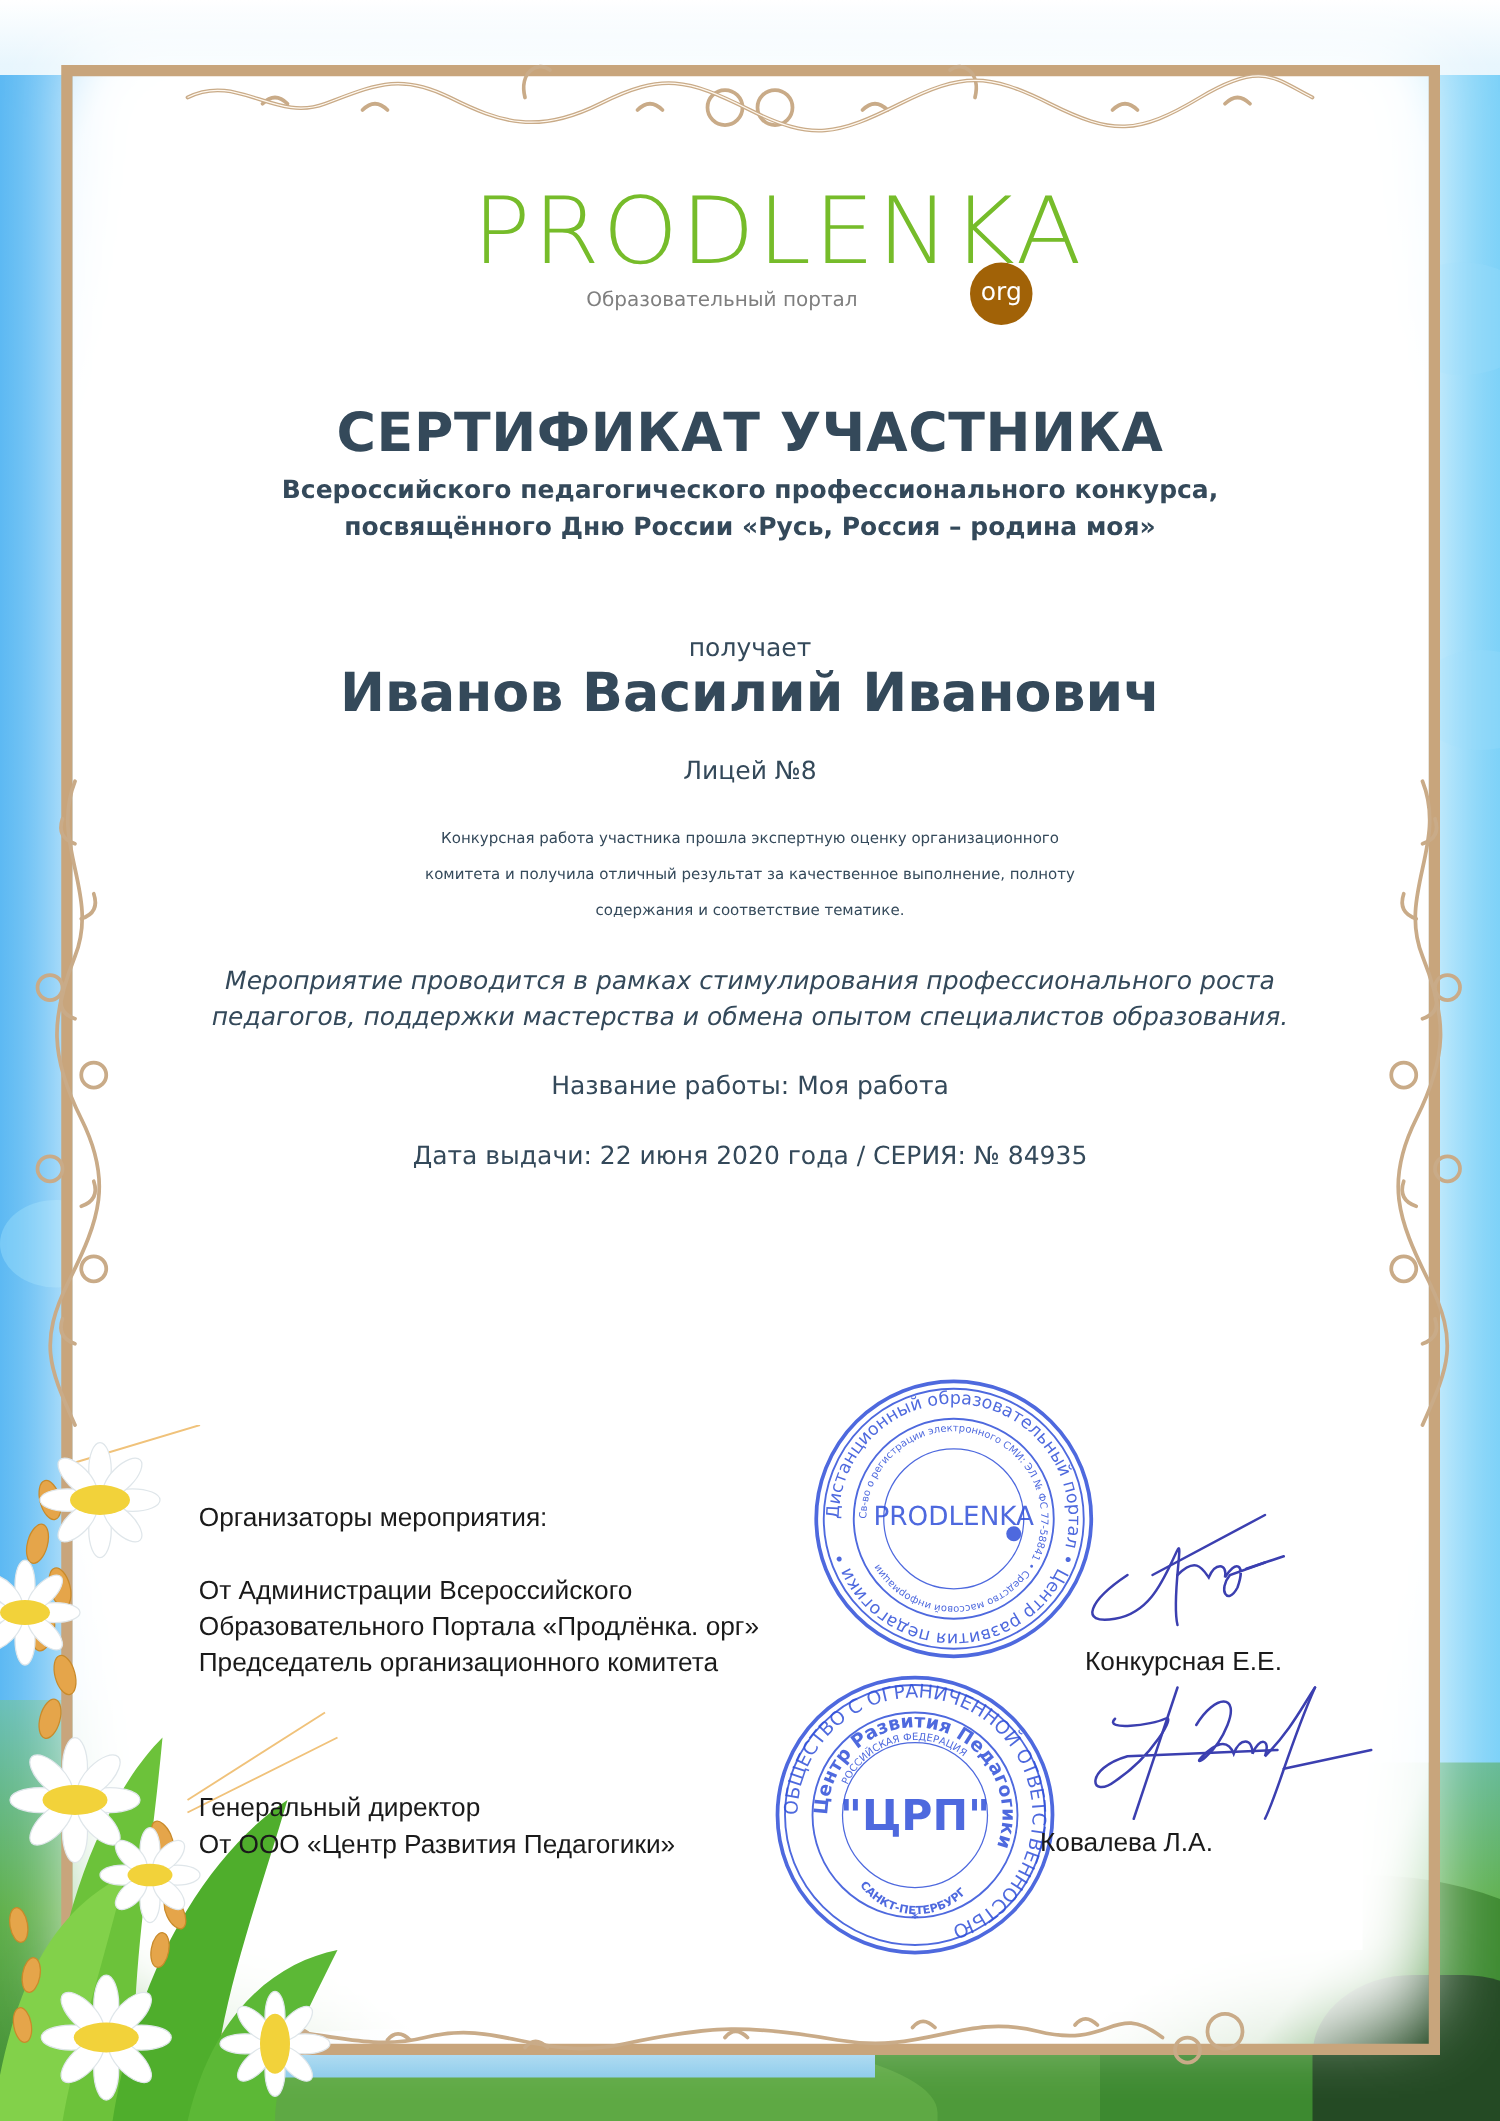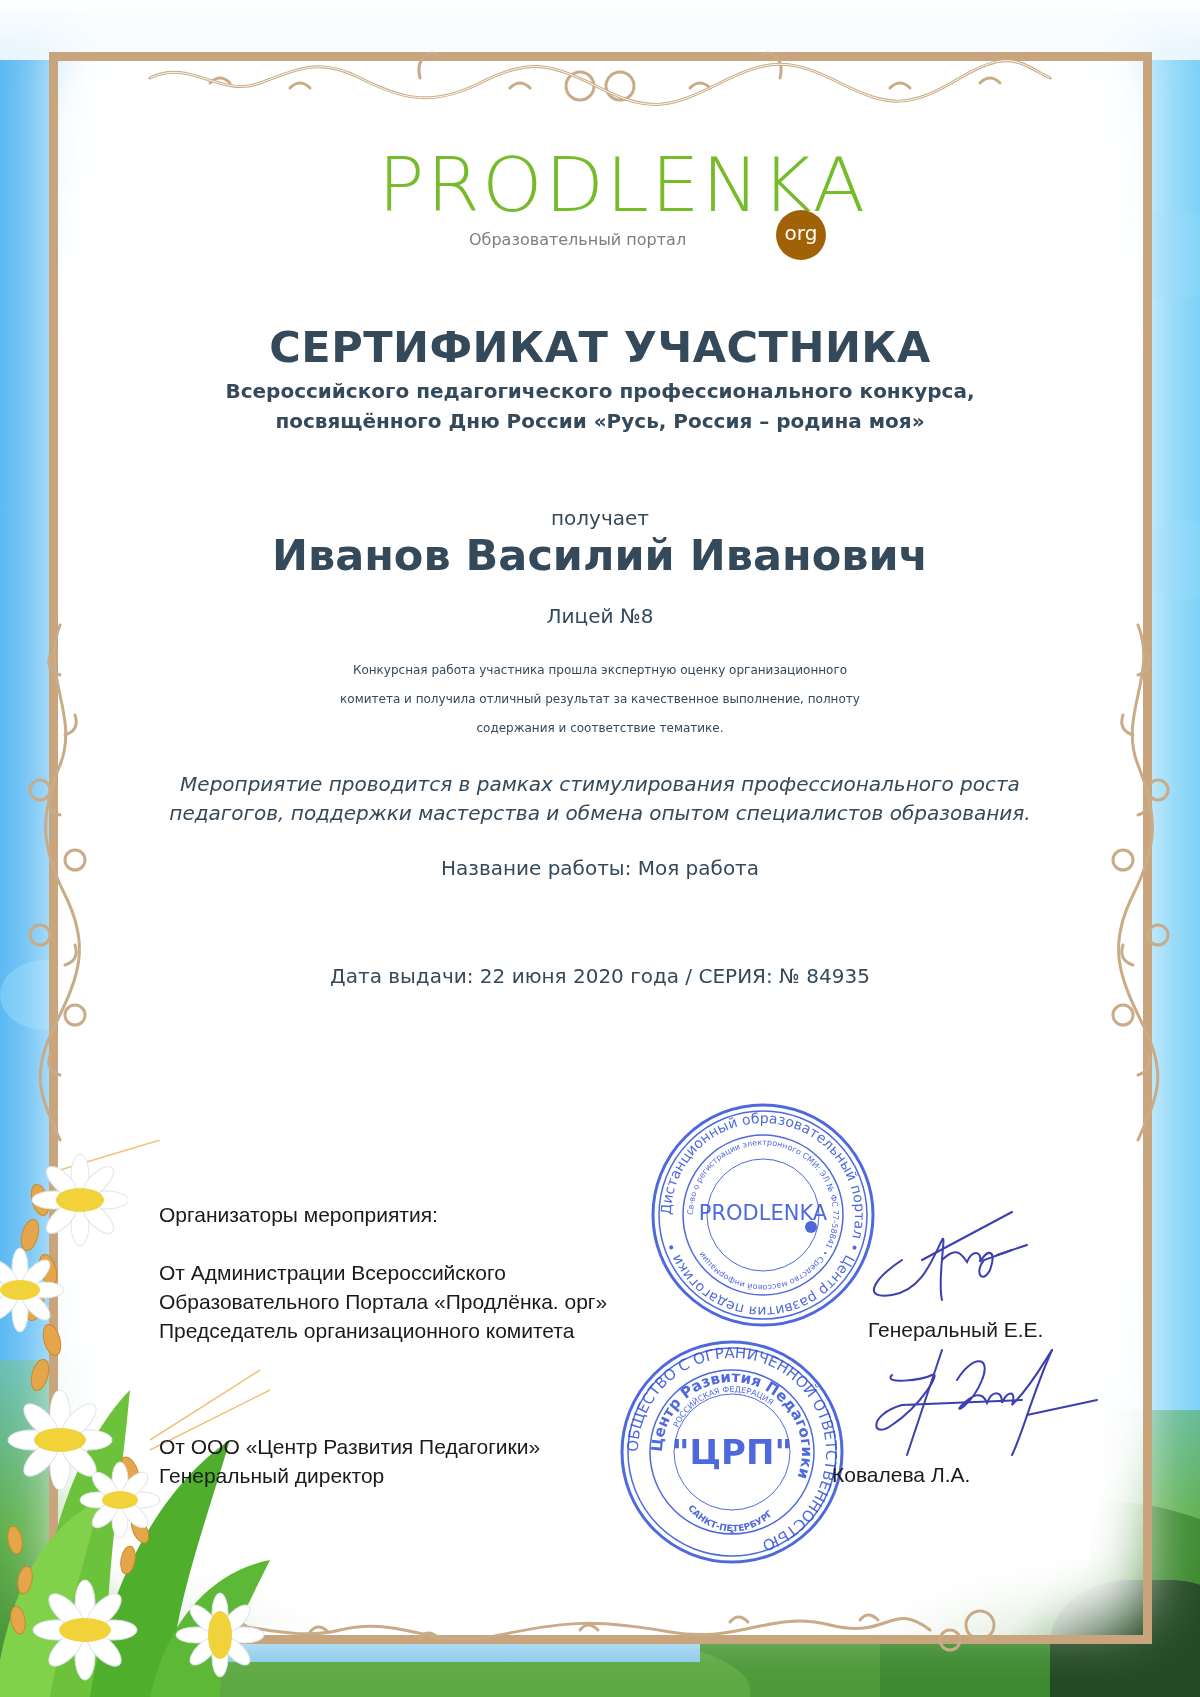--- a/index.html
+++ b/index.html
@@ -85,21 +85,21 @@
     position: absolute; left: 100px; width: 1000px; text-align: center; color: #34495a;
   }
   .title { top: 322px; font-size: 43px; font-weight: bold; letter-spacing: 0.5px; }
   .subtitle { top: 376px; font-size: 20px; font-weight: bold; line-height: 30px; }
   .receives { top: 482px; font-size: 20px; margin-top: 24px; }
   .name { top: 530px; font-size: 43px; font-weight: bold; }
   .org { top: 604px; font-size: 20px; }
   .para1 { top: 656px; font-size: 12px; line-height: 29px; }
   .para2 { top: 770px; font-size: 20px; line-height: 29px; font-style: italic; }
   .workname { top: 856px; font-size: 20px; }
-  .issue { top: 964px; font-size: 20px; text-align: center; }
+  .issue { top: 912px; font-size: 20px; text-align: center; }
 
   .orgs {
     position: absolute; left: 159px; top: 1200px; width: 520px;
     font-family: "Liberation Sans", sans-serif; font-size: 21px; color: #1a1a1a; line-height: 29px;
   }
   .orgs .label { position: absolute; top: 0; white-space: nowrap; }
   .orgs .block1 { position: absolute; top: 58px; white-space: nowrap; }
   .orgs .block2 { position: absolute; top: 232px; white-space: nowrap; }
 
   .sig-name {
@@ -342,22 +342,22 @@
   <div class="center issue">Дата выдачи: 22 июня 2020 года / СЕРИЯ: № 84935</div>
 
   <div class="orgs">
     <div class="label">Организаторы мероприятия:</div>
     <div class="block1">
       <div>От Администрации Всероссийского</div>
       <div>Образовательного Портала «Продлёнка. орг»</div>
       <div>Председатель организационного комитета</div>
     </div>
     <div class="block2">
+      <div>Генеральный директор</div>
       <div>От ООО «Центр Развития Педагогики»</div>
-      <div>Генеральный директор</div>
     </div>
   </div>
 
   <svg class="stamp stamp1" viewBox="0 0 230 230">
     <defs>
       <path id="s1outer" d="M115,115 m-92,0 a92,92 0 1,1 184,0 a92,92 0 1,1 -184,0"></path>
       <path id="s1inner" d="M115,115 m-70,0 a70,70 0 1,1 140,0 a70,70 0 1,1 -140,0"></path>
     </defs>
     <g fill="none" stroke="#2f4fd8" stroke-opacity="0.85">
       <circle cx="115" cy="115" r="110" stroke-width="3"></circle>
@@ -416,15 +416,15 @@
   <svg class="signature sig2" viewBox="0 0 240 115">
     <g fill="none" stroke="#3b3fb0" stroke-width="2" stroke-linecap="round">
       <path d="M80 5 L45 110"></path>
       <path d="M30 30 C20 40, 60 35, 70 30 C80 25, 60 60, 30 80 C10 95, 5 70, 40 60 L160 55"></path>
       <path d="M95 35 C110 10, 130 10, 120 35 C110 60, 90 70, 100 60 C110 50, 120 45, 125 58 C130 45, 140 45, 140 58 C145 45, 155 45, 150 60 C170 40, 180 20, 190 5"></path>
       <path d="M190 5 C170 50, 160 90, 150 110"></path>
       <path d="M165 70 L235 55"></path>
     </g>
   </svg>
 
-  <div class="sig-name sig1-name">Генеральный Е.Е.</div>
+  <div class="sig-name sig1-name">Конкурсная Е.Е.</div>
   <div class="sig-name sig2-name">Ковалева Л.А.</div>
 </div>
 
 </body></html>

